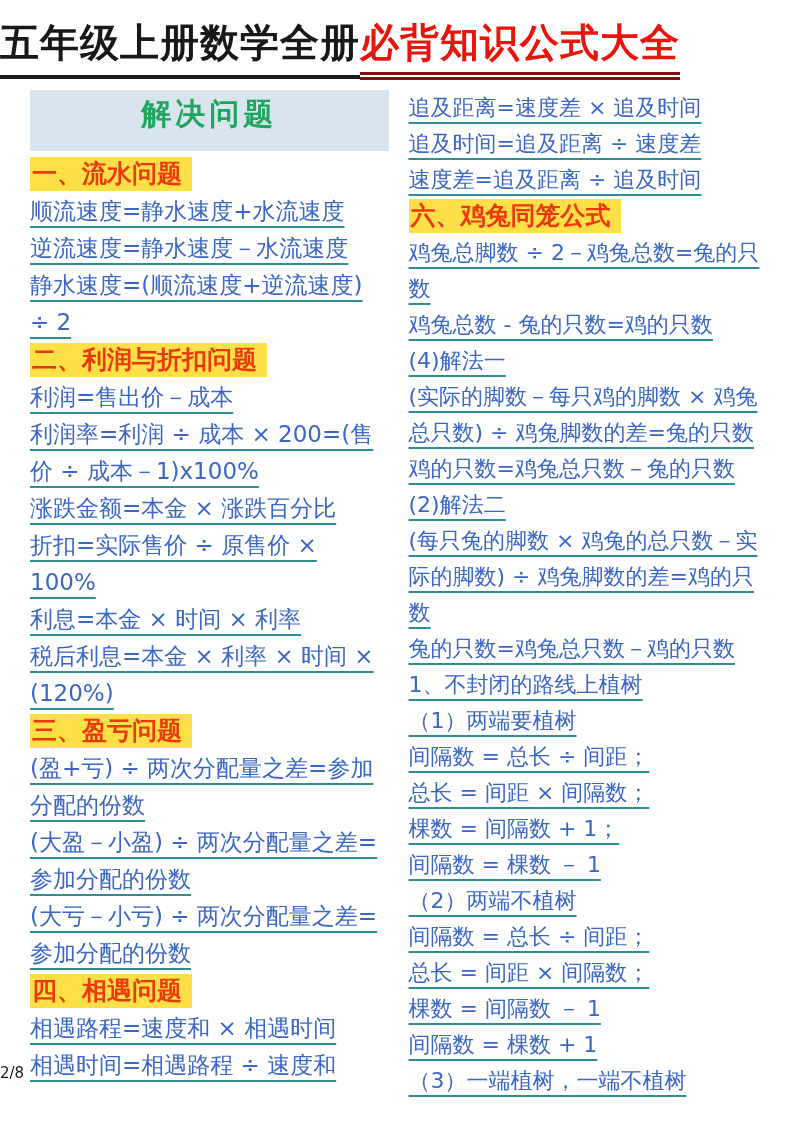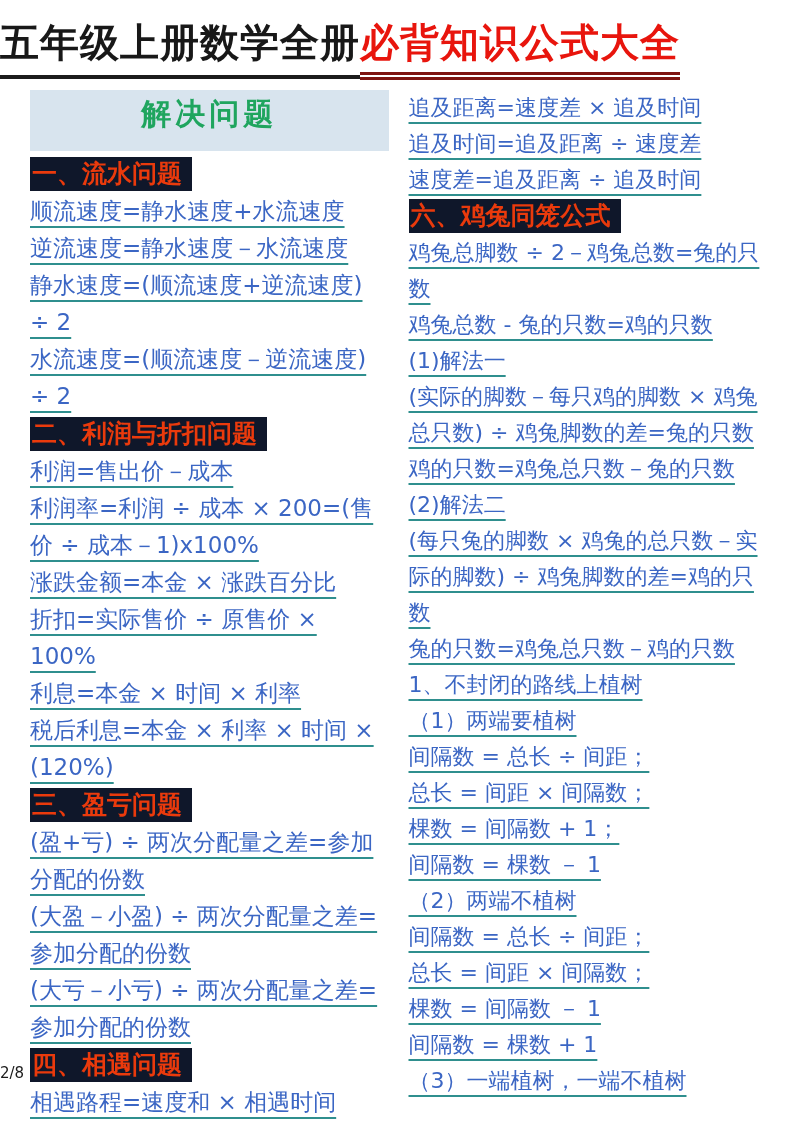--- a/index.html
+++ b/index.html
@@ -61,21 +61,21 @@
   .col-left .line { line-height: 37px; }
 
   .formula {
     color: #3b66c4;
     text-decoration: underline;
     text-decoration-color: #2f8f8e;
     text-decoration-thickness: 2px;
     text-underline-offset: 7px;
   }
   .sec {
-    background: #0f172a;
+    background: #fde047;
     color: #ea3a0c;
     font-weight: bold;
     font-size: 25px;
     padding: 2px 10px 3px 2px;
   }
 
   
   .page-num {
     position: absolute;
     left: 0; right: 0;
@@ -97,21 +97,20 @@
   <div class="columns">
     <div class="col col-left">
       <div class="col-header">
         <span>解决问题</span>
       </div>
       <div>
           <div class="line"><span class="sec">一、流水问题</span></div>
           <div class="line"><span class="formula">顺流速度=静水速度+水流速度</span></div>
           <div class="line"><span class="formula">逆流速度=静水速度－水流速度</span></div>
           <div class="line"><span class="formula">静水速度=(顺流速度+逆流速度) ÷ 2</span></div>
-          <div class="line"><span class="formula">水流速度=(顺流速度－逆流速度) ÷ 2</span></div>
           <div class="line"><span class="sec">二、利润与折扣问题</span></div>
           <div class="line"><span class="formula">利润=售出价－成本</span></div>
           <div class="line"><span class="formula">利润率=利润 ÷ 成本 × 200=(售价 ÷ 成本－1)x100%</span></div>
           <div class="line"><span class="formula">涨跌金额=本金 × 涨跌百分比</span></div>
           <div class="line"><span class="formula">折扣=实际售价 ÷ 原售价 × 100%</span></div>
           <div class="line"><span class="formula">利息=本金 × 时间 × 利率</span></div>
           <div class="line"><span class="formula">税后利息=本金 × 利率 × 时间 × (120%)</span></div>
           <div class="line"><span class="sec">三、盈亏问题</span></div>
           <div class="line"><span class="formula">(盈+亏) ÷ 两次分配量之差=参加分配的份数</span></div>
           <div class="line"><span class="formula">(大盈－小盈) ÷ 两次分配量之差=参加分配的份数</span></div>
@@ -122,21 +121,21 @@
         </div>
     </div>
     <div class="col col-right">
       <div>
           <div class="line"><span class="formula">追及距离=速度差 × 追及时间</span></div>
           <div class="line"><span class="formula">追及时间=追及距离 ÷ 速度差</span></div>
           <div class="line"><span class="formula">速度差=追及距离 ÷ 追及时间</span></div>
           <div class="line"><span class="sec">六、鸡兔同笼公式</span></div>
           <div class="line"><span class="formula">鸡兔总脚数 ÷ 2－鸡兔总数=兔的只数</span></div>
           <div class="line"><span class="formula">鸡兔总数 - 兔的只数=鸡的只数</span></div>
-          <div class="line"><span class="formula">(1)解法一</span></div>
+          <div class="line"><span class="formula">(4)解法一</span></div>
           <div class="line"><span class="formula">(实际的脚数－每只鸡的脚数 × 鸡兔总只数) ÷ 鸡兔脚数的差=兔的只数</span></div>
           <div class="line"><span class="formula">鸡的只数=鸡兔总只数－兔的只数</span></div>
           <div class="line"><span class="formula">(2)解法二</span></div>
           <div class="line"><span class="formula">(每只兔的脚数 × 鸡兔的总只数－实际的脚数) ÷ 鸡兔脚数的差=鸡的只数</span></div>
           <div class="line"><span class="formula">兔的只数=鸡兔总只数－鸡的只数</span></div>
           <div class="line"><span class="formula">1、不封闭的路线上植树</span></div>
           <div class="line"><span class="formula">（1）两端要植树</span></div>
           <div class="line"><span class="formula">间隔数 = 总长 ÷ 间距；</span></div>
           <div class="line"><span class="formula">总长 = 间距 × 间隔数；</span></div>
           <div class="line"><span class="formula">棵数 = 间隔数 + 1；</span></div>

